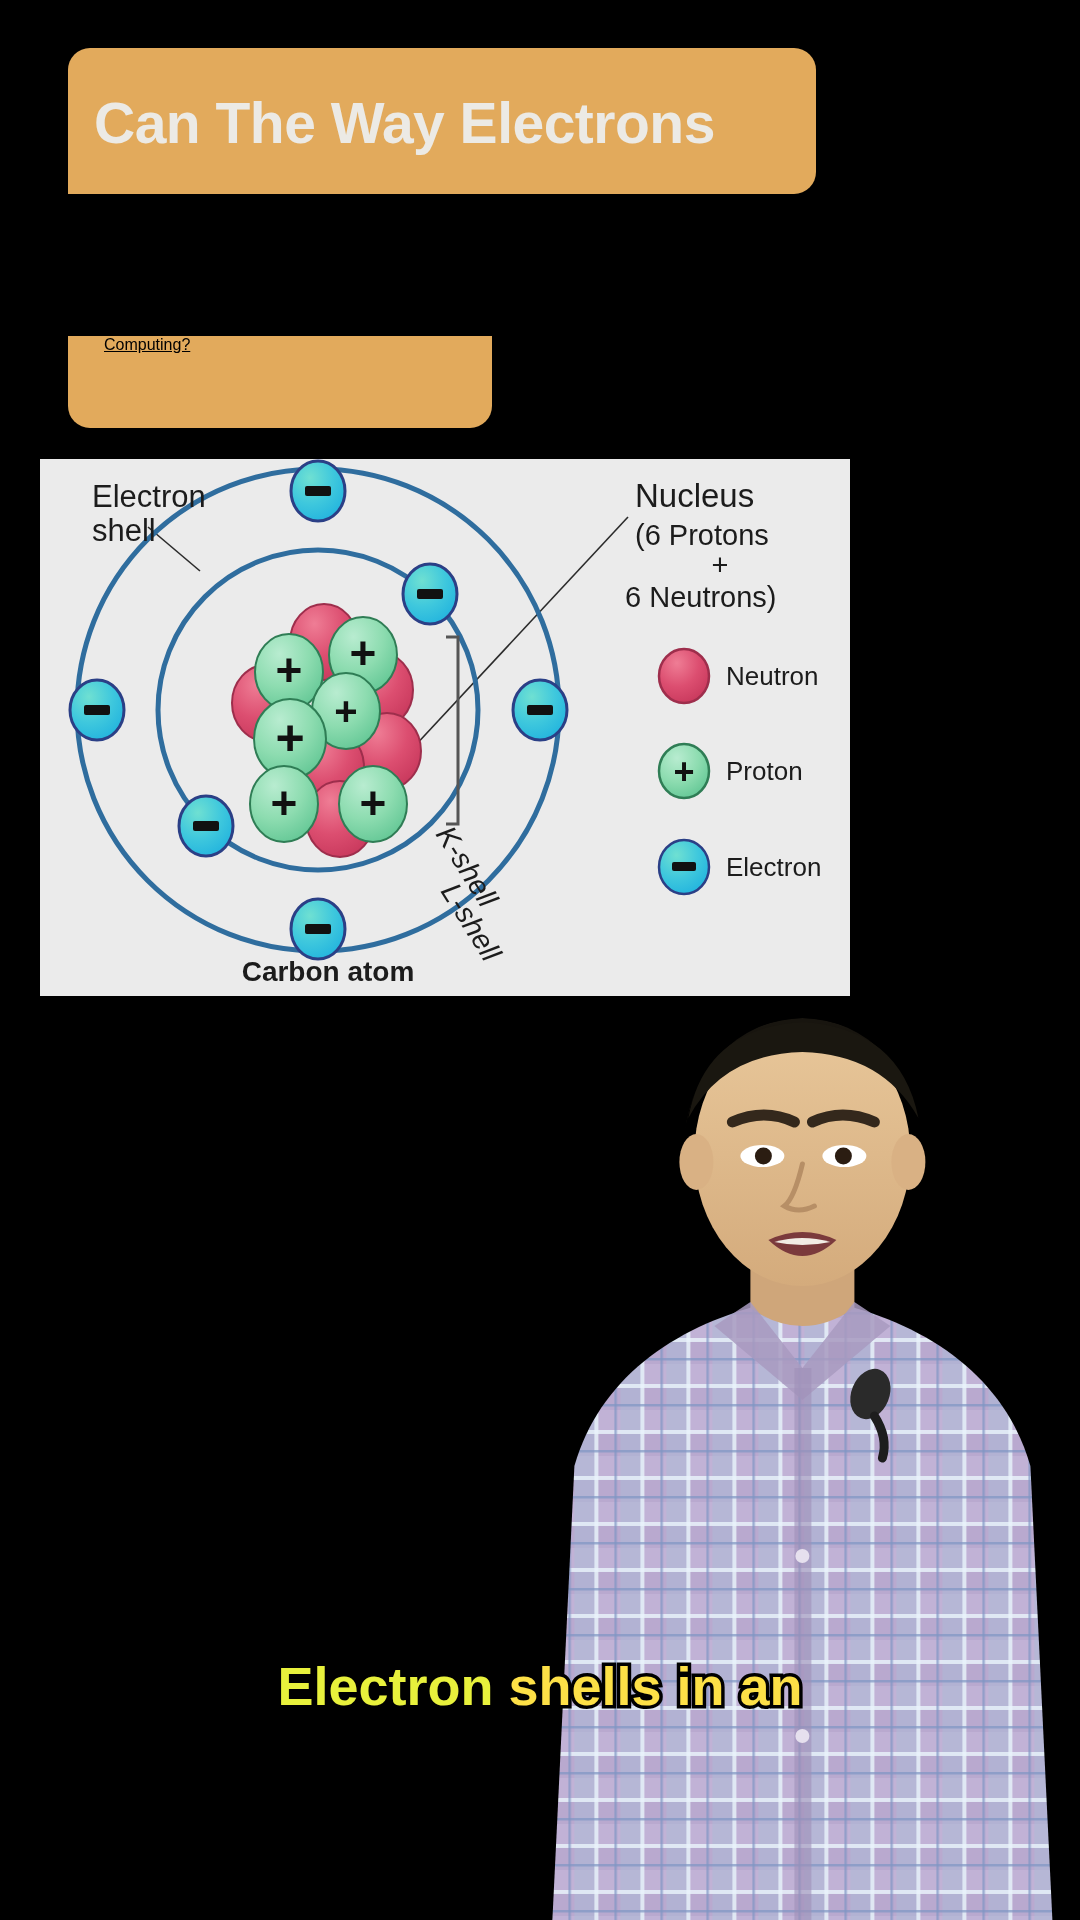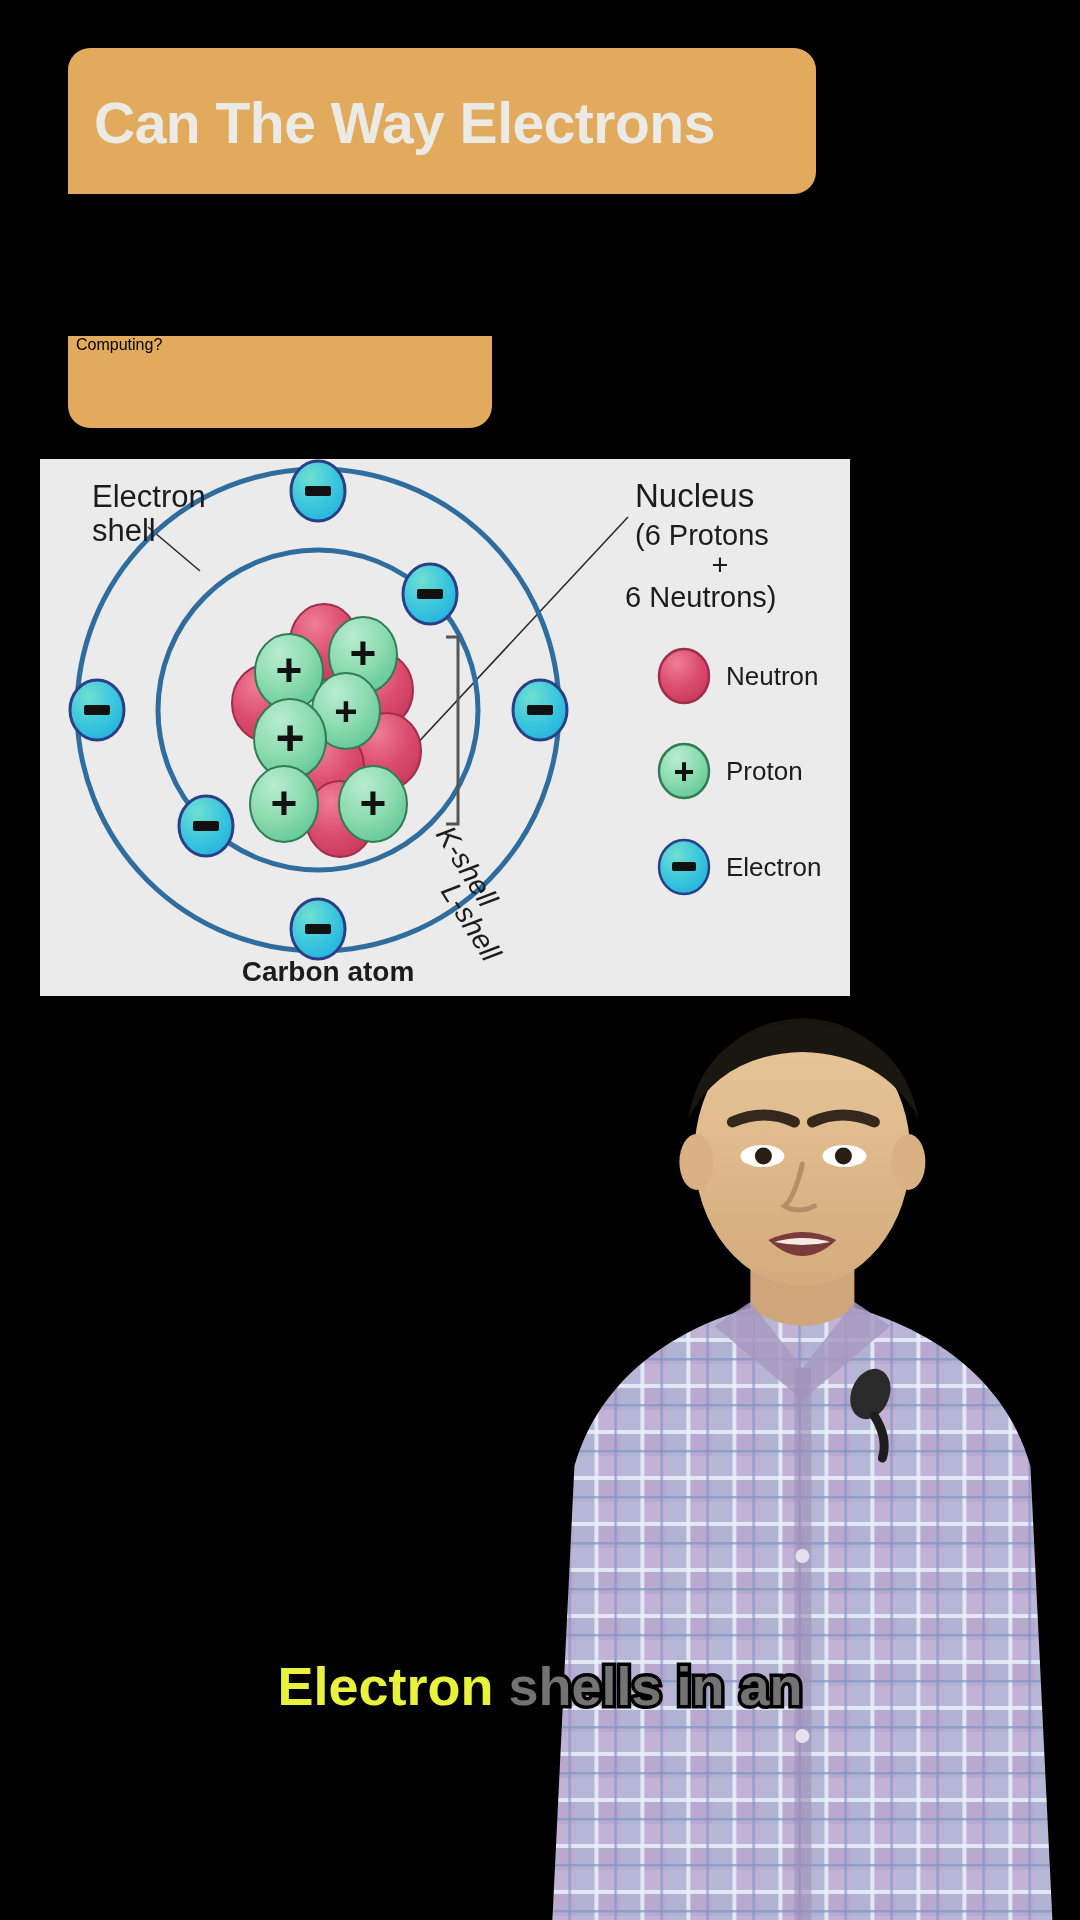--- a/index.html
+++ b/index.html
@@ -26,21 +26,21 @@
     white-space:nowrap;
   }
   
   #title-last-wrap{
     position:absolute; left:68px; top:336px;
     width:424px; height:92px;
     background:var(--amber,#e2aa5c);
     border-bottom-left-radius:22px;
     border-bottom-right-radius:22px;
   }
-  #title-last-wrap .tline{ padding:0 8px; }
+  #title-last-wrap .tline{ padding:0 36px;text-decoration:underline; }
   #title-card{ border-bottom-left-radius:0; border-bottom-right-radius:22px; }
 
   
   #diagram{
     position:absolute; left:40px; top:459px;
     width:810px; height:537px;
     background:#ebebeb;
   }
   #diagram svg{ display:block; width:100%; height:100%; }
 
@@ -64,21 +64,21 @@
     font-size:54px; font-weight:700;
     letter-spacing:0px;
     white-space:nowrap;
     z-index:40;
   }
   #caption span{
     -webkit-text-stroke:7px #000;
     paint-order:stroke fill;
   }
   #caption .hl{ color:#e8f13c; }
-  #caption .pl{ color:#737373; }
+  #caption .pl{ color:#fde047; }
 </style>
 </head>
 <body>
 
 <div id="title-card">
   <div class="tline">Can The Way Electrons</div>
 </div>
 <div id="title-last-wrap">
   <div class="tline">Computing?</div>
 </div>

